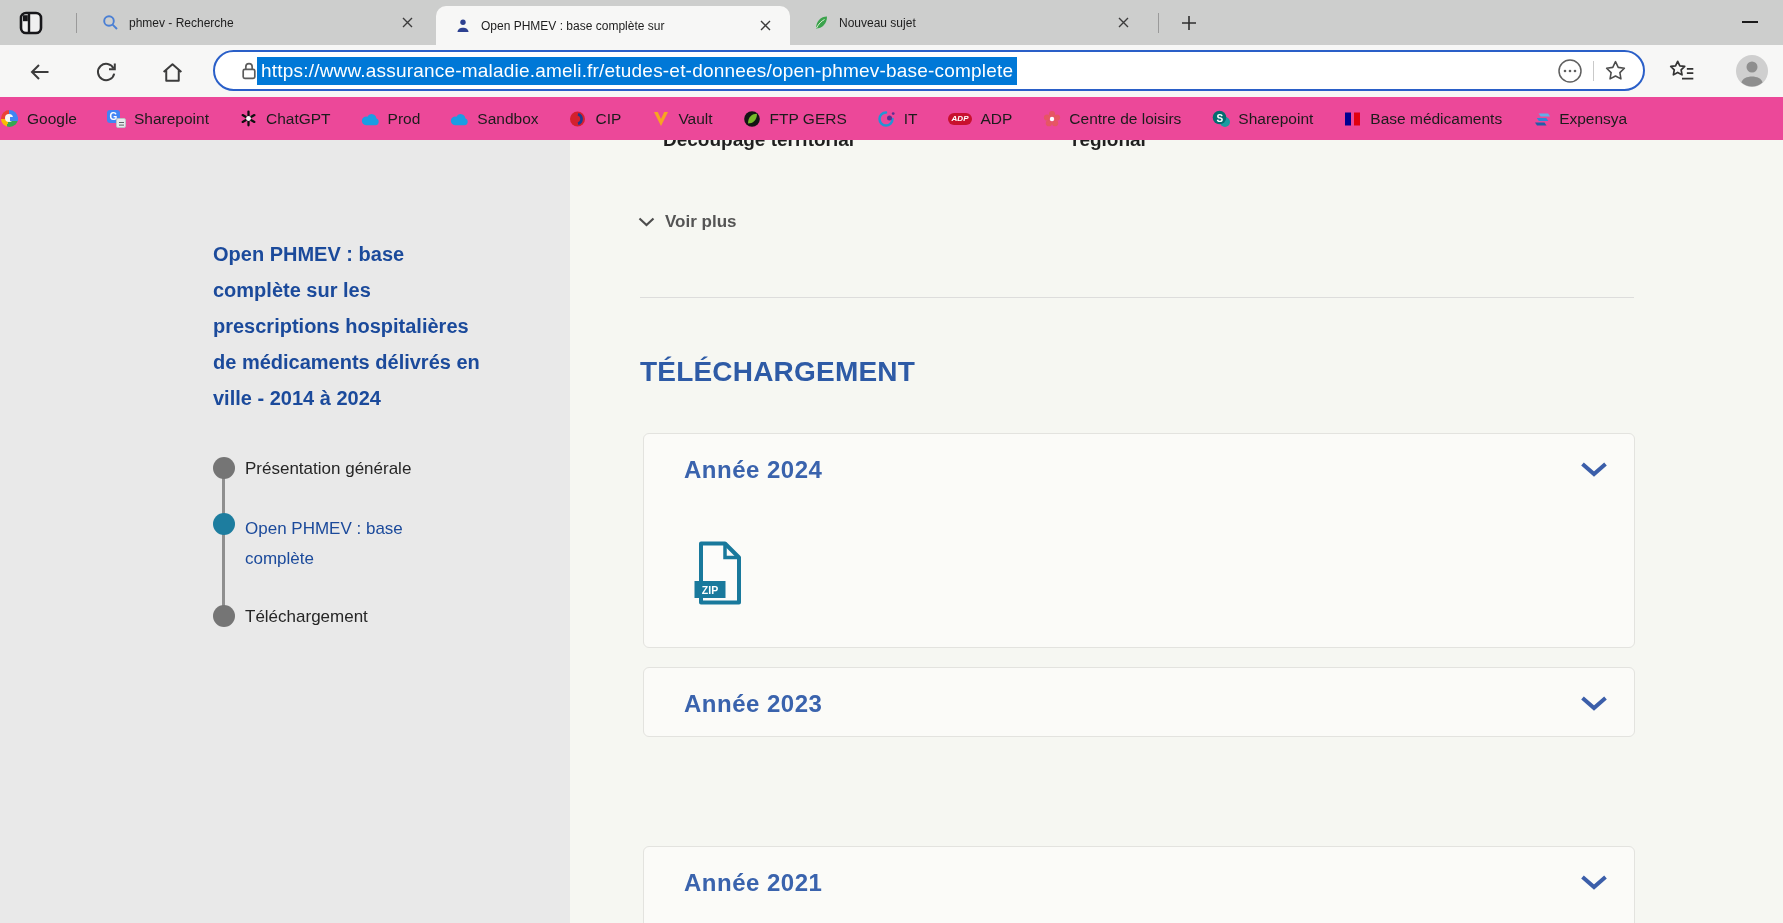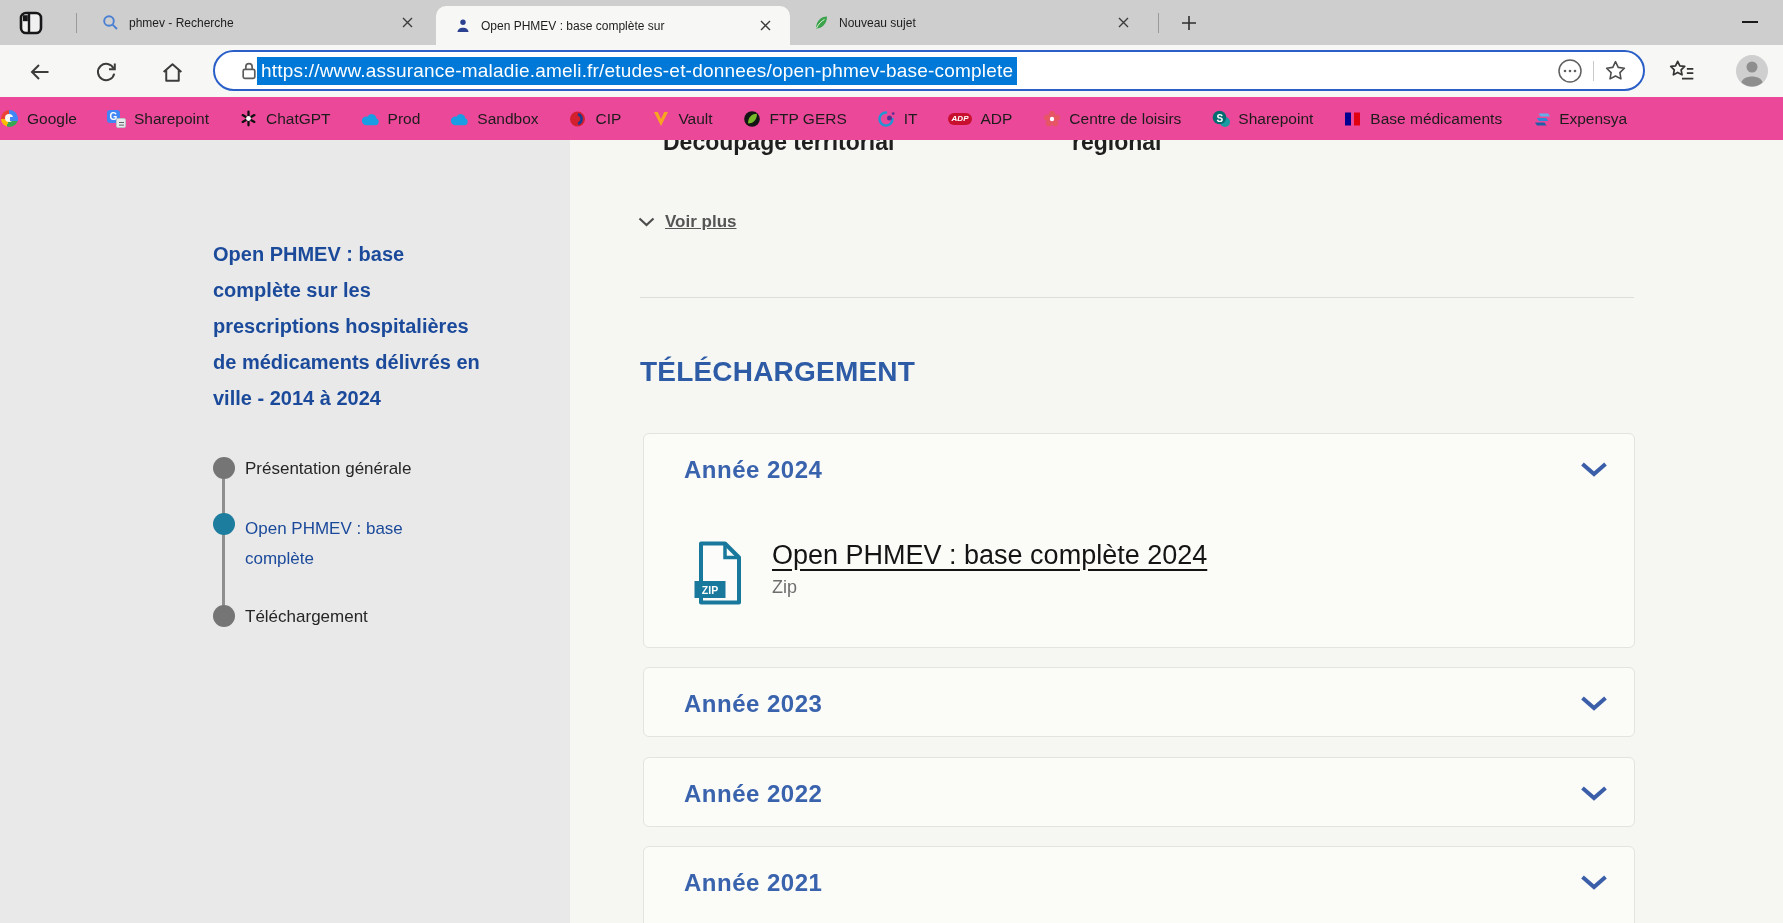--- a/index.html
+++ b/index.html
@@ -55,24 +55,24 @@
   .nav-line { position:absolute; left:222px; top:328px; width:3px; height:148px; background:#8f8f8f; }
   .bullet { position:absolute; left:213px; width:22px; height:22px; border-radius:50%; background:#757575; }
   .bullet.active { background:#1d7d9f; }
   .b1 { top:317px; } .b2 { top:373px; } .b3 { top:465px; }
   .nav-item { position:absolute; left:245px; font-size:17px; color:#262626; cursor:pointer; }
   .n1 { top:319px; } 
   .n2 { top:374px; width:200px; font-weight:normal; color:#1b4a9b; line-height:30px; }
   .n3 { top:467px; }
 
   .content { position:absolute; left:570px; top:0; width:1213px; height:783px; background:#f6f7f2; overflow:hidden; }
-  .clip-text { position:absolute; top:-11px; font-size:23px; font-weight:bold; color:#1f1f1f; }
+  .clip-text { position:absolute; top:-11px; font-size:19px; font-weight:bold; color:#1f1f1f; }
   .clip-l { left:93px; } .clip-r { left:502px; }
   .voir-plus { position:absolute; left:68px; top:72px; display:flex; align-items:center; gap:10px; cursor:pointer; }
-  .voir-plus span { font-size:17px; font-weight:bold; color:#555555;text-decoration:underline; }
+  .voir-plus span { font-size:17px; font-weight:bold; color:#555555; }
   .divider { position:absolute; left:70px; top:157px; width:994px; height:1px; background:#dddddc; }
   .section-title { position:absolute; left:70px; top:216px; font-size:28px; font-weight:bold; color:#2e5ba6; letter-spacing:0.2px; }
 
   .panel { position:absolute; left:73px; width:992px; background:#fbfbf8; border:1px solid #e3e3df; border-radius:6px; }
   .p1 { top:293px; height:215px; } .p2 { top:527px; height:70px;text-align:center; } .p3 { top:617px; height:70px; } .p4 { top:706px; height:92px; }
   .panel-header { position:absolute; left:0; top:0; width:100%; height:70px; cursor:pointer; }
   .panel-label { position:absolute; left:40px; top:22px; font-size:24px; font-weight:bold; color:#3a63ad; letter-spacing:0.5px; }
   .panel-chevron { position:absolute; right:26px; top:28px; }
   .file-row { position:absolute; left:50px; top:106px; display:flex; align-items:flex-start; gap:28px; }
   .file-texts { padding-top:0px; }
@@ -376,48 +376,34 @@
         </div>
         <div class="file-row">
           <span>
             <svg width="50" height="66" viewBox="0 0 50 66">
               <path d="M7 3.5 H31 L45 17.5 V62.5 H7 Z" fill="#fcfcfa" stroke="#19799c" stroke-width="4" stroke-linejoin="round"></path>
               <path d="M31 3.5 V17.5 H45" fill="none" stroke="#19799c" stroke-width="3.5"></path>
               <rect x="0.5" y="41" width="31" height="17" fill="#19799c"></rect>
               <text x="16" y="53.5" text-anchor="middle" font-size="10.5" font-weight="bold" fill="#ffffff" font-family="Liberation Sans, sans-serif">ZIP</text>
             </svg>
           </span>
-          <span class="file-texts">
-            <a class="file-link">Open PHMEV : base complète 2024</a>
-            <div class="file-type">Zip</div>
-          </span>
         </div>
       </section>
 
       <section class="panel p2">
         <div class="panel-header">
           <span class="panel-label">Année 2023</span>
           <span class="panel-chevron">
             <svg width="28" height="15" viewBox="0 0 28 15">
                 <path d="M2.5 2 L14 12 L25.5 2" fill="none" stroke="#3b5ea9" stroke-width="4"></path>
               </svg>
           </span>
         </div>
       </section>
 
-      <section class="panel p3">
-        <div class="panel-header">
-          <span class="panel-label">Année 2022</span>
-          <span class="panel-chevron">
-            <svg width="28" height="15" viewBox="0 0 28 15">
-                <path d="M2.5 2 L14 12 L25.5 2" fill="none" stroke="#3b5ea9" stroke-width="4"></path>
-              </svg>
-          </span>
-        </div>
-      </section>
 
       <section class="panel p4">
         <div class="panel-header">
           <span class="panel-label">Année 2021</span>
           <span class="panel-chevron">
             <svg width="28" height="15" viewBox="0 0 28 15">
                 <path d="M2.5 2 L14 12 L25.5 2" fill="none" stroke="#3b5ea9" stroke-width="4"></path>
               </svg>
           </span>
         </div>

